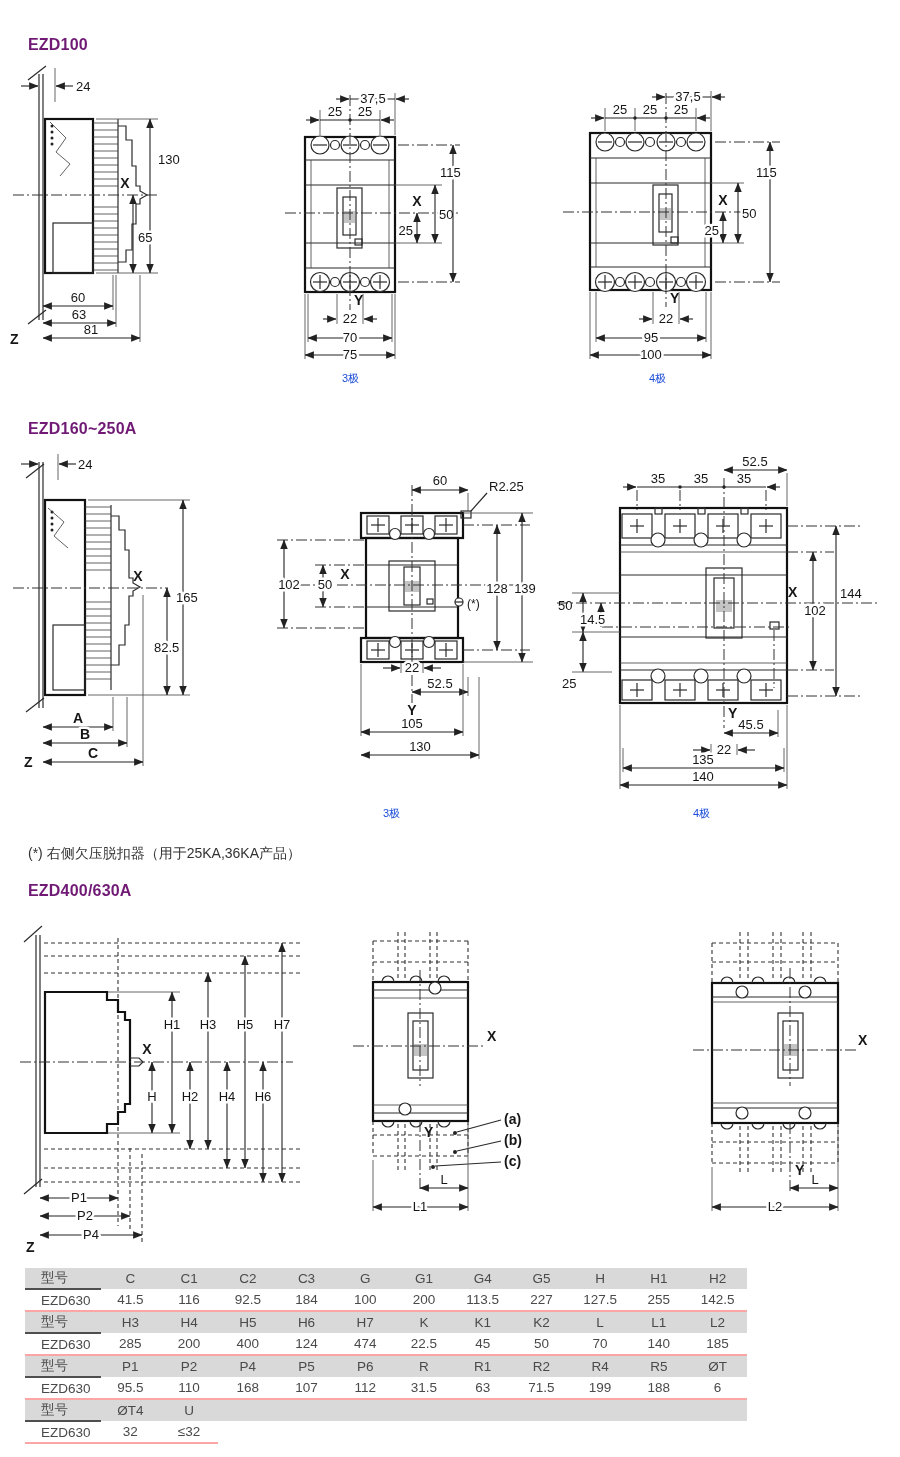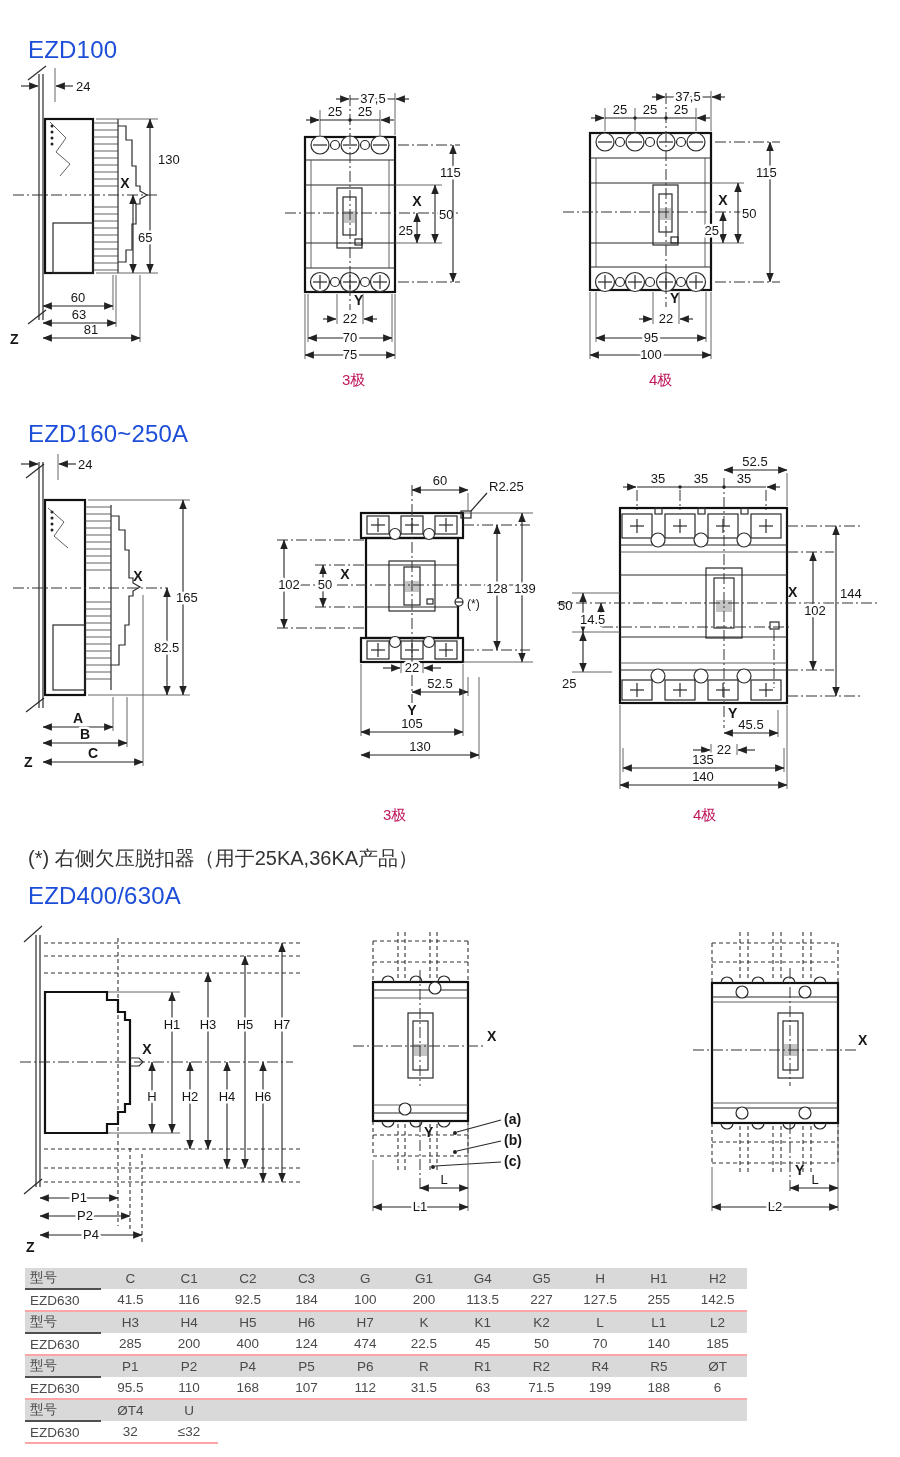--- a/index.html
+++ b/index.html
@@ -1,20 +1,20 @@
 <!DOCTYPE html>
 <html><head>
 <meta charset="utf-8">
 <style>
   html,body{margin:0;padding:0;background:#fff}
   #page{position:relative;width:900px;height:1457px;background:#fff;overflow:hidden;
         font-family:"Liberation Sans","DejaVu Sans",sans-serif;color:#1a1a1a}
-  .h2{position:absolute;font-size:24px;font-weight:normal;color:#1d4ed8;letter-spacing:.2px}
-  .cap{position:absolute;font-size:15px;color:#be185d}
-  .note{position:absolute;font-size:20px;color:#333}
+  .h2{position:absolute;font-size:16px;font-weight:bold;color:#701a75;letter-spacing:.2px}
+  .cap{position:absolute;font-size:11px;color:#1d4ed8}
+  .note{position:absolute;font-size:14px;color:#333}
   .legend{position:absolute;font-size:14px;color:#333;line-height:21px;white-space:nowrap}
   svg{position:absolute;overflow:visible}
   svg text{font-family:"Liberation Sans","DejaVu Sans",sans-serif;font-size:13px;fill:#161616}
   text.b{font-weight:bold;font-size:14px}
   text.sm{font-size:12px}
   text.mid{text-anchor:middle}
   text.end{text-anchor:end}
   text.halo{paint-order:stroke;stroke:#fff;stroke-width:5px;stroke-linejoin:round}
   .s1{stroke:#2a2a2a;stroke-width:1.2;fill:none}
   .s2{stroke:#111;stroke-width:2.2;fill:none}
@@ -23,21 +23,21 @@
   .dim{stroke:#222;stroke-width:1.1;fill:none}
   .cl{stroke:#333;stroke-width:1;fill:none;stroke-dasharray:11 3 2 3}
   .dsh{stroke:#333;stroke-width:1.1;fill:none;stroke-dasharray:4 3}
   .scr{fill:#fff;stroke:#2a2a2a;stroke-width:1.2}
   .fillg{fill:#c4c4c4;stroke:none}
   .dot{fill:#222;stroke:none}
   table.dim{position:absolute;border-collapse:collapse;table-layout:fixed;width:722px;
             font-size:13.5px;color:#4a4a4a}
   table.dim td{height:20px;padding:0;text-align:center;overflow:hidden;white-space:nowrap}
   table.dim tr.hrow td{background:#d9d9d9}
-  table.dim td.c0{text-align:left;padding-left:5px}
+  table.dim td.c0{text-align:left;padding-left:16px}
   table.dim tr.hrow td.c0{border-bottom:2px solid #4f4f4f}
   table.dim tr.vrow td.filled{border-bottom:2px solid #fca5a5}
 </style>
 </head>
 <body>
 
 <svg width="0" height="0" style="position:absolute">
   <defs>
     <marker id="ah" viewBox="0 0 10 10" refX="9.5" refY="5" markerWidth="8.5" markerHeight="8.5" orient="auto-start-reverse">
       <path d="M0,1 L10,5 L0,9 Z" fill="#222"></path>

